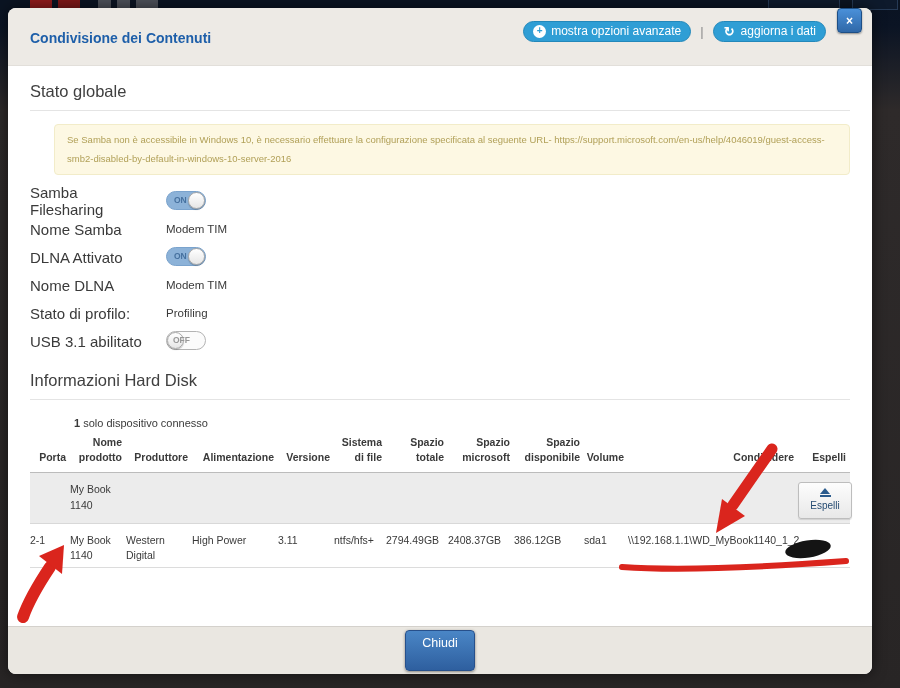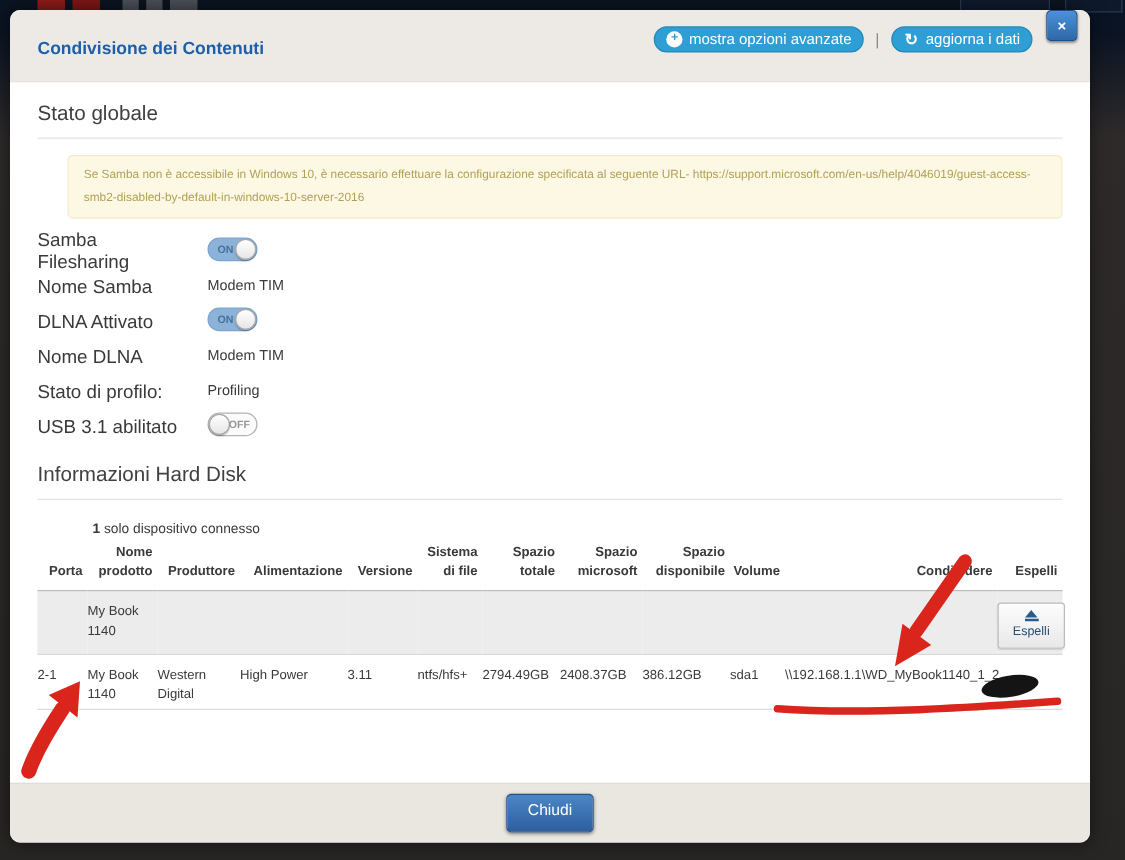--- a/index.html
+++ b/index.html
@@ -52,21 +52,21 @@
   .toggle{position:relative;width:40px;height:19px;border-radius:10px;display:inline-block;
     box-sizing:border-box;cursor:pointer;}
   .toggle.on{background:#8cb2d8;border:1px solid #7aa3cd;}
   .toggle.off{background:#fbfbfb;border:1px solid #b3b3b3;}
   .knob{position:absolute;top:0;width:17px;height:17px;border-radius:50%;box-sizing:border-box;
     background:linear-gradient(#ffffff,#e6e6e6);border:1px solid #a8a8a8;box-shadow:0 1px 1px rgba(0,0,0,.25);}
   .toggle.on .knob{right:0;}
   .toggle.off .knob{left:0;}
   .t-label{position:absolute;top:4px;font-size:8.5px;font-weight:bold;line-height:1;}
   .toggle.on .t-label{left:7px;color:#46719f;}
-  .toggle.off .t-label{right:5px;color:#979797;}
+  .toggle.off .t-label{right:15px;color:#979797;}
 
   .device-count{margin-top:17px;font-size:11px;color:#3a3a3a;margin-left:44px;}
   .device-count b{font-weight:bold;}
 
   table.hd{width:820px;border-collapse:collapse;table-layout:fixed;margin-top:4px;font-size:10.5px;color:#3a3a3a;}
   table.hd th{font-weight:bold;text-align:right;vertical-align:bottom;padding:2px 4px 7px 0;
     border-bottom:1px solid #bcbcbc;line-height:1.45;}
   table.hd td{vertical-align:top;padding:9px 4px 4px 0;line-height:1.45;}
   tr.device-row td{background:#ececec;}
   tr.partition-row td{border-top:1px solid #d8d8d8;border-bottom:1px solid #dcdcdc;}
@@ -78,21 +78,21 @@
     padding:5px 6px 4px;cursor:pointer;min-width:40px;box-shadow:0 1px 1px rgba(0,0,0,.12);}
   .eject-icon{display:flex;flex-direction:column;align-items:center;gap:1px;}
   .eject-tri{width:0;height:0;border-left:5px solid transparent;border-right:5px solid transparent;
     border-bottom:6px solid #2a5b8d;}
   .eject-bar{width:11px;height:2px;background:#2a5b8d;}
   .eject-label{font-size:10px;color:#274d73;}
 
   .modal-footer{height:47px;flex:none;background:#eae7e1;border-top:1px solid #d4d1cc;
     border-radius:0 0 8px 8px;display:flex;align-items:center;justify-content:center;}
   .chiudi-btn{background:linear-gradient(#4a86c6,#2e5f9f);border:1px solid #27508b;border-radius:4px;
-    color:#fff;font-size:12.5px;padding:5px 16px 10px;cursor:pointer;
+    color:#fff;font-size:12.5px;padding:5px 16px 20px;cursor:pointer;
     box-shadow:0 1px 3px rgba(0,0,0,.45);}
 
   .annotations{position:absolute;left:0;top:0;width:900px;height:688px;pointer-events:none;z-index:50;}
 </style>
 </head>
 <body>
 
 <div class="topbar">
   <div class="logo-frag lf-red1"></div>
   <div class="logo-frag lf-red2"></div>

